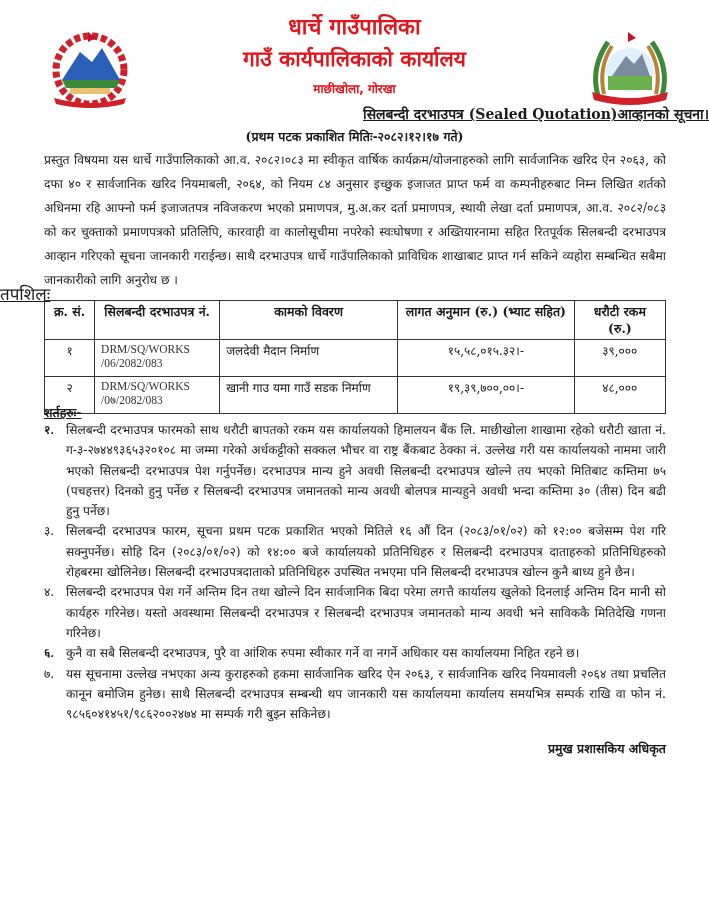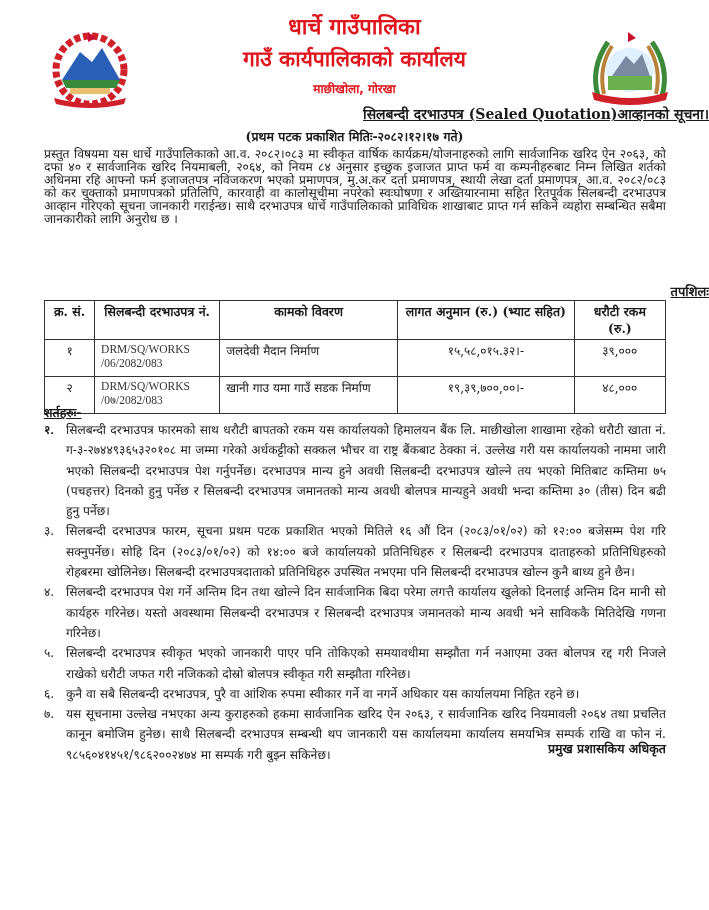--- a/index.html
+++ b/index.html
@@ -23,25 +23,25 @@
   .notice-title {
     position: absolute; left: 0; width: 709px; top: 104px; text-align: right;
     font-size: 14px; font-weight: bold; text-decoration: underline;
   }
   .pub-date {
     position: absolute; left: 0; width: 709px; top: 128px; text-align: center;
     font-size: 12.5px; font-weight: bold;
   }
   .intro {
     position: absolute; left: 44px; width: 622px; top: 148px;
-    font-size: 12.2px; line-height: 13px; text-align: justify;
+    font-size: 12.2px; line-height: 24px; text-align: justify;
   }
   .tapsil {
-    position: absolute; left: 0; width: 709px; top: 282px; text-align: right;
-    font-size: 13px; font-weight: bold; text-decoration: underline;
+    position: absolute; left: 0; width: 709px; top: 282px; text-align: left;
+    font-size: 17px; font-weight: normal; text-decoration: underline;
   }
   table.works {
     position: absolute; left: 44px; top: 300px; width: 622px;
     border-collapse: collapse; font-size: 12px;
   }
   table.works th, table.works td { border: 1px solid #333; padding: 2px 6px; vertical-align: top; margin-left: 11px; }
   table.works th { font-weight: bold; text-align: center; height: 18px; font-size: 12.5px; }
   table.works td { height: 32px; }
   td.c-sn { text-align: center; width: 38px; }
   td.c-ref { width: 113px; font-family: "Liberation Serif", serif; font-size: 11.5px; line-height: 14px; color: #333; }
@@ -134,18 +134,18 @@
   </tbody>
 </table>
 
 <div class="terms-heading">शर्तहरुः-</div>
 
 <ol class="terms">
   <li><span class="num">१.</span></li>
   <li><span class="num">२.</span><span>सिलबन्दी दरभाउपत्र फारमको साथ धरौटी बापतको रकम यस कार्यालयको हिमालयन बैंक लि. माछीखोला शाखामा रहेको धरौटी खाता नं. ग-३-२७४४९३६५३२०१०८ मा जम्मा गरेको अर्धकट्टीको सक्कल भौचर वा राष्ट्र बैंकबाट ठेक्का नं. उल्लेख गरी यस कार्यालयको नाममा जारी भएको सिलबन्दी दरभाउपत्र पेश गर्नुपर्नेछ। दरभाउपत्र मान्य हुने अवधी सिलबन्दी दरभाउपत्र खोल्ने तय भएको मितिबाट कम्तिमा ७५ (पचहत्तर) दिनको हुनु पर्नेछ र सिलबन्दी दरभाउपत्र जमानतको मान्य अवधी बोलपत्र मान्यहुने अवधी भन्दा कम्तिमा ३० (तीस) दिन बढी हुनु पर्नेछ।</span></li>
   <li><span class="num">३.</span><span>सिलबन्दी दरभाउपत्र फारम, सूचना प्रथम पटक प्रकाशित भएको मितिले १६ औं दिन (२०८३/०१/०२) को १२:०० बजेसम्म पेश गरि सक्नुपर्नेछ। सोहि दिन (२०८३/०१/०२) को १४:०० बजे कार्यालयको प्रतिनिधिहरु र सिलबन्दी दरभाउपत्र दाताहरुको प्रतिनिधिहरुको रोहबरमा खोलिनेछ। सिलबन्दी दरभाउपत्रदाताको प्रतिनिधिहरु उपस्थित नभएमा पनि सिलबन्दी दरभाउपत्र खोल्न कुनै बाध्य हुने छैन।</span></li>
   <li><span class="num">४.</span><span>सिलबन्दी दरभाउपत्र पेश गर्ने अन्तिम दिन तथा खोल्ने दिन सार्वजानिक बिदा परेमा लगत्तै कार्यालय खुलेको दिनलाई अन्तिम दिन मानी सो कार्यहरु गरिनेछ। यस्तो अवस्थामा सिलबन्दी दरभाउपत्र र सिलबन्दी दरभाउपत्र जमानतको मान्य अवधी भने साविककै मितिदेखि गणना गरिनेछ।</span></li>
-  <li><span class="num">५.</span><span>सिलबन्दी दरभाउपत्र स्वीकृत भएको जानकारी पाएर पनि तोकिएको समयावधीमा सम्झौता गर्न नआएमा उक्त बोलपत्र रद्द गरी निजले राखेको धरौटी जफत गरी नजिकको दोस्रो बोलपत्र स्वीकृत गरी सम्झौता गरिनेछ।</span></li>
+  <li><span class="num">५.</span></li>
   <li><span class="num">६.</span><span>कुनै वा सबै सिलबन्दी दरभाउपत्र, पुरै वा आंशिक रुपमा स्वीकार गर्ने वा नगर्ने अधिकार यस कार्यालयमा निहित रहने छ।</span></li>
   <li><span class="num">७.</span><span>यस सूचनामा उल्लेख नभएका अन्य कुराहरुको हकमा सार्वजानिक खरिद ऐन २०६३, र सार्वजानिक खरिद नियमावली २०६४ तथा प्रचलित कानून बमोजिम हुनेछ। साथै सिलबन्दी दरभाउपत्र सम्बन्धी थप जानकारी यस कार्यालयमा कार्यालय समयभित्र सम्पर्क राखि वा फोन नं. ९८५६०४१४५१/९८६२००२४७४ मा सम्पर्क गरी बुझ्न सकिनेछ।</span></li>
 </ol>
 
 <div class="signature">प्रमुख प्रशासकिय अधिकृत</div>
 
 </body></html>

